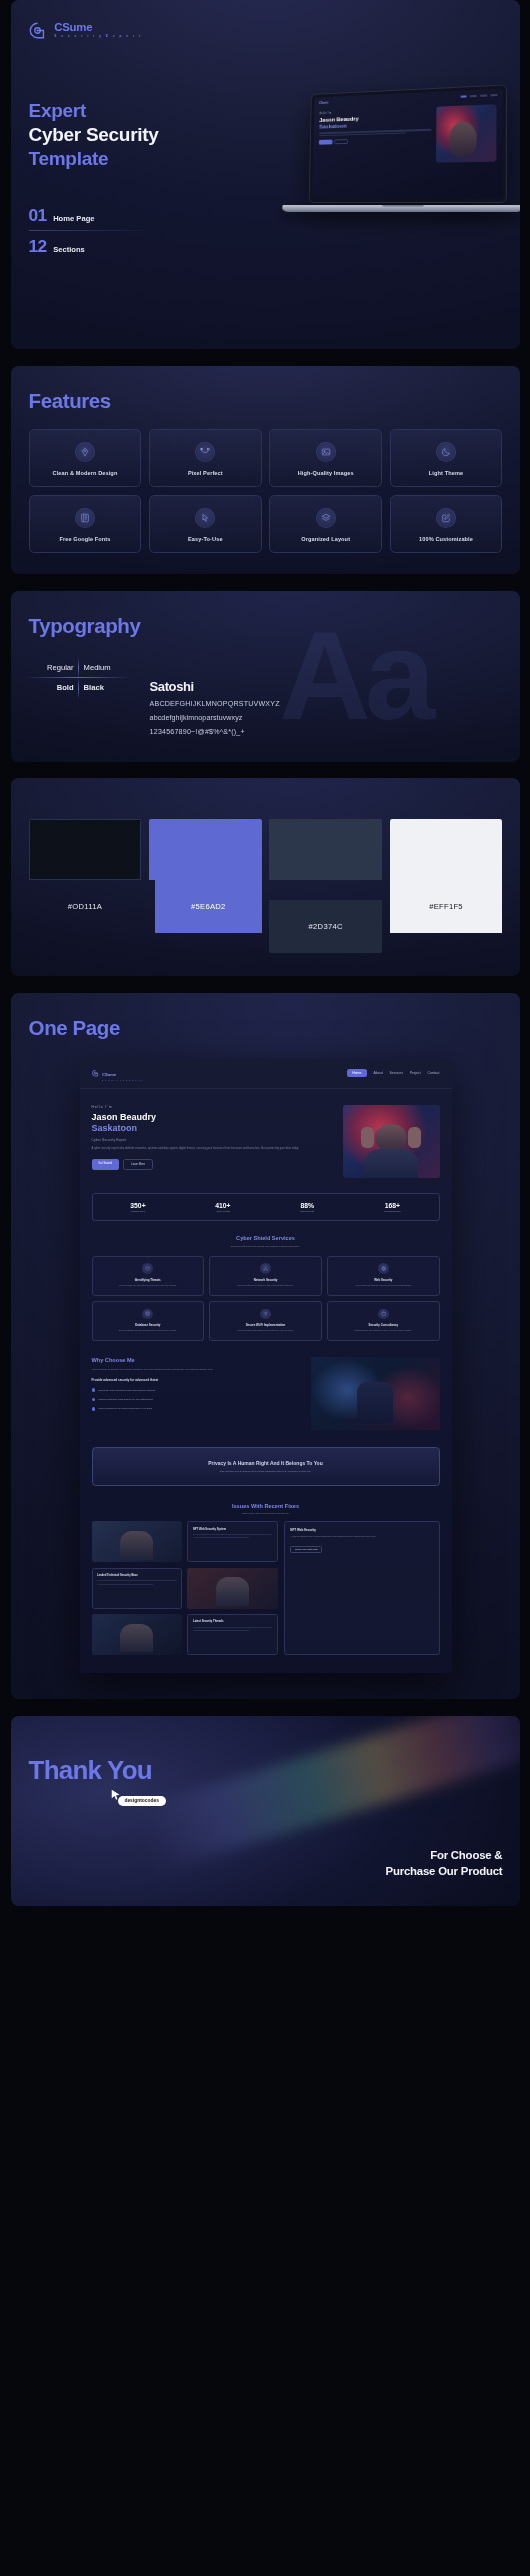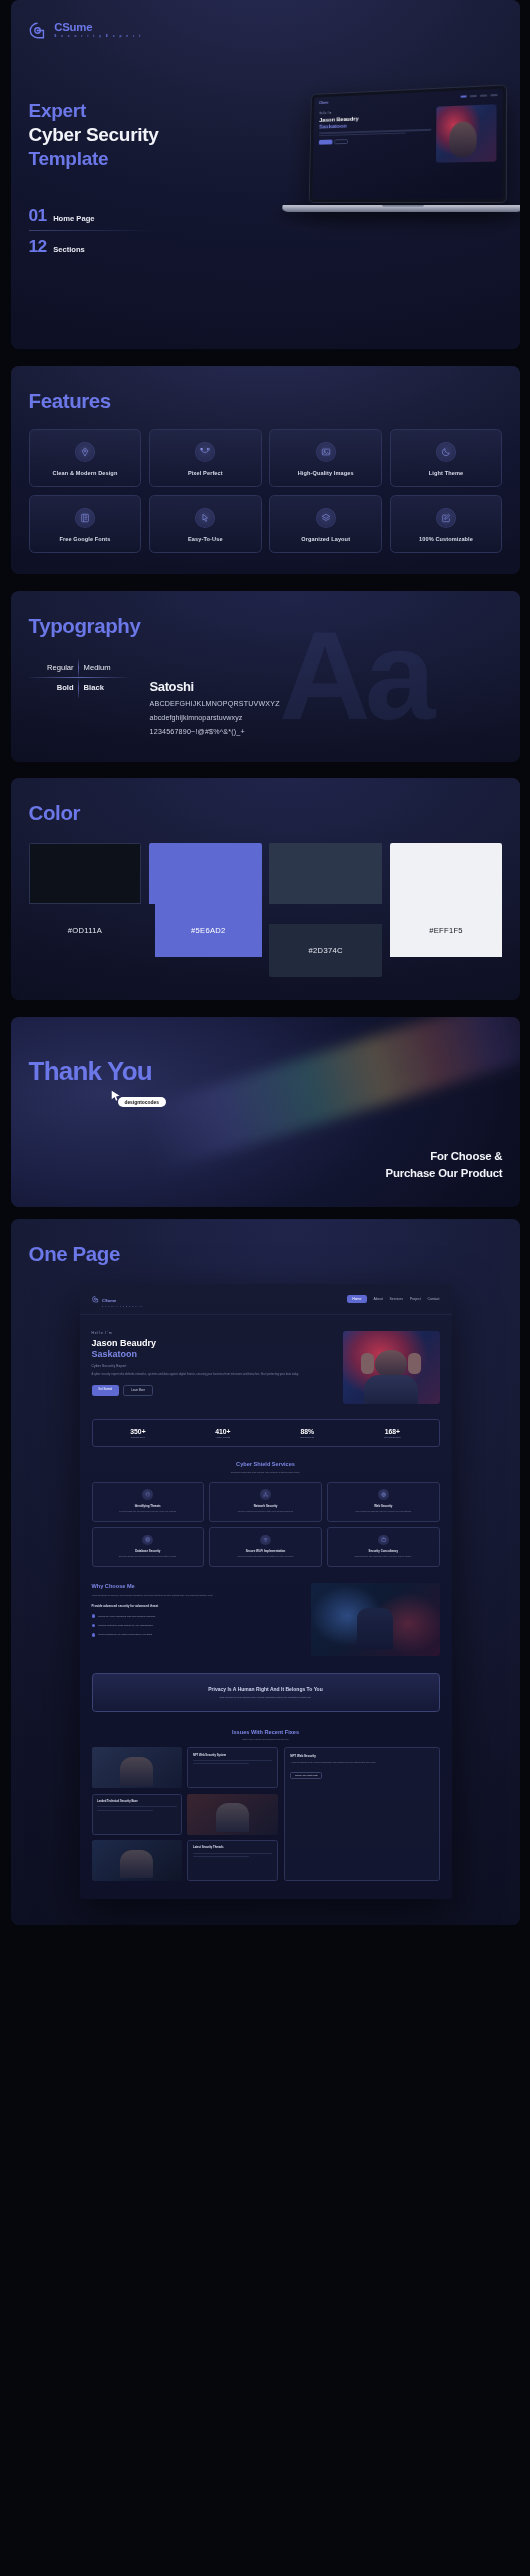--- a/index.html
+++ b/index.html
@@ -454,53 +454,37 @@
       <div class="specimen">
         <div class="spec-name">Satoshi</div>
         <div class="spec-line">ABCDEFGHIJKLMNOPQRSTUVWXYZ</div>
         <div class="spec-line lower">abcdefghijkimnoparstuvwxyz</div>
         <div class="spec-line">1234567890~!@#$%^&amp;*()_+</div>
       </div>
     </div>
   </section>
 
   <section class="panel dark color">
-    <h2 class="sec-title">Color</h2>
     <div class="sw-grid">
       <div class="sw">
         <div class="sw-box" style="background:#0D111A;border:0.8px solid #2b3150;"></div>
         <div class="sw-lbl" style="color:#E8EAF2;">#OD111A</div>
       </div>
       <div class="sw">
         <div class="sw-box" style="background:#5E6AD2;"></div>
         <div class="sw-lbl" style="color:#FFFFFF;background:#5E6AD2;margin-left:6px;">#5E6AD2</div>
       </div>
       <div class="sw">
         <div class="sw-box" style="background:#2D374C;"></div>
         <div class="sw-lbl" style="color:#E8EAF2;background:#222a3d;margin-top:20px;">#2D374C</div>
       </div>
       <div class="sw">
         <div class="sw-box" style="background:#EFF1F5;"></div>
         <div class="sw-lbl" style="color:#14161F;background:#EFF1F5;">#EFF1F5</div>
       </div>
-    </div>
-  </section>
-
-  <section class="panel thanks">
-    <div class="rainbow"></div>
-    <div class="ty-title">Thank You</div>
-    <div class="cursor">
-      <svg viewBox="0 0 14 16">
-          <path d="M1 1l11 7-5 1 2 5-2 1-2-5-4 3z" fill="#ffffff"></path>
-        </svg>
-    </div>
-    <div class="badge">designtocodes</div>
-    <div class="ty-foot">
-      <div>For Choose &amp;</div>
-      <div>Purchase Our Product</div>
     </div>
   </section>
 
   <section class="panel dark onepage">
     <h2 class="sec-title">One Page</h2>
 
     <div class="site">
 
       <div class="s-nav">
         <div class="s-logo">
@@ -701,14 +685,29 @@
             <div class="h">NFT Web Security</div>
             <div class="m">A short breakdown of the newest marketplace vulnerabilities and the patches that close them.</div>
             <span class="tag">Explore The Latest Posts</span>
           </div>
         </div>
       </div>
 
     </div>
   </section>
 
+  <section class="panel thanks">
+    <div class="rainbow"></div>
+    <div class="ty-title">Thank You</div>
+    <div class="cursor">
+      <svg viewBox="0 0 14 16">
+          <path d="M1 1l11 7-5 1 2 5-2 1-2-5-4 3z" fill="#ffffff"></path>
+        </svg>
+    </div>
+    <div class="badge">designtocodes</div>
+    <div class="ty-foot">
+      <div>For Choose &amp;</div>
+      <div>Purchase Our Product</div>
+    </div>
+  </section>
+
 </div>
 
 
 </body></html>

